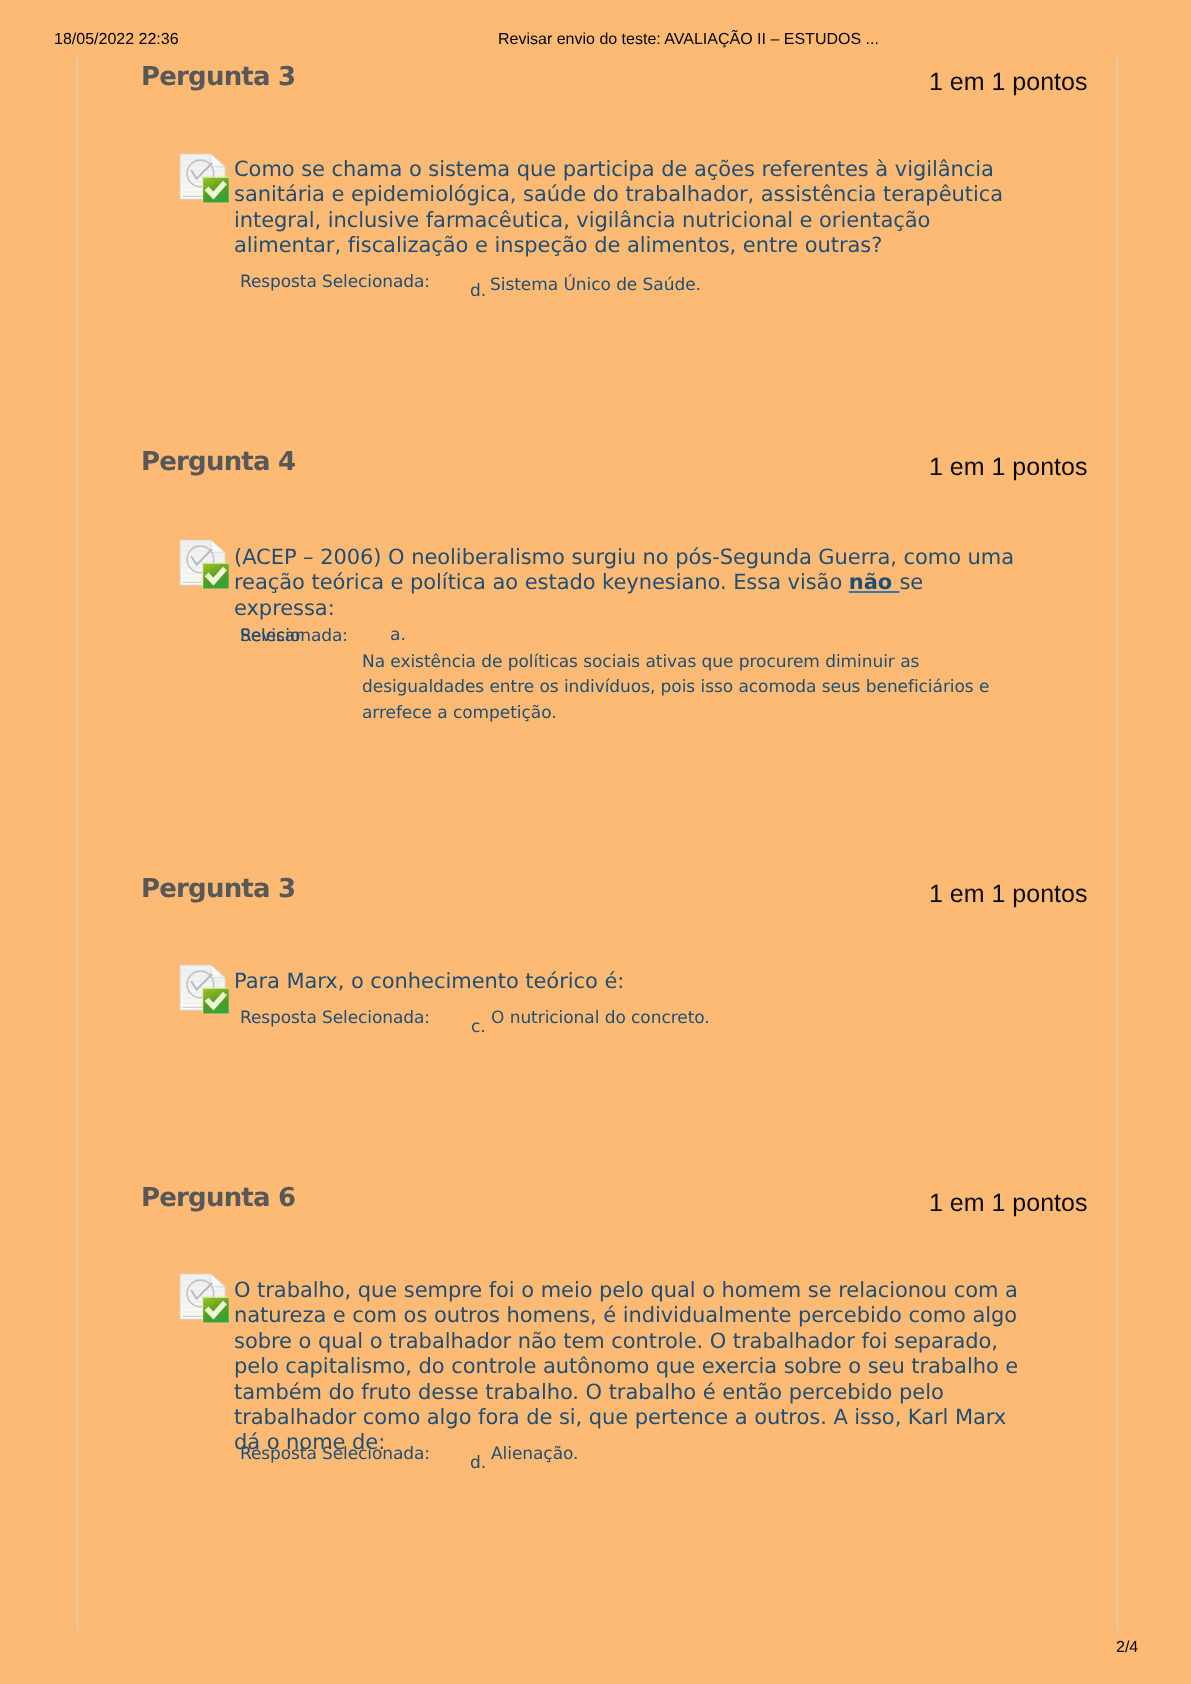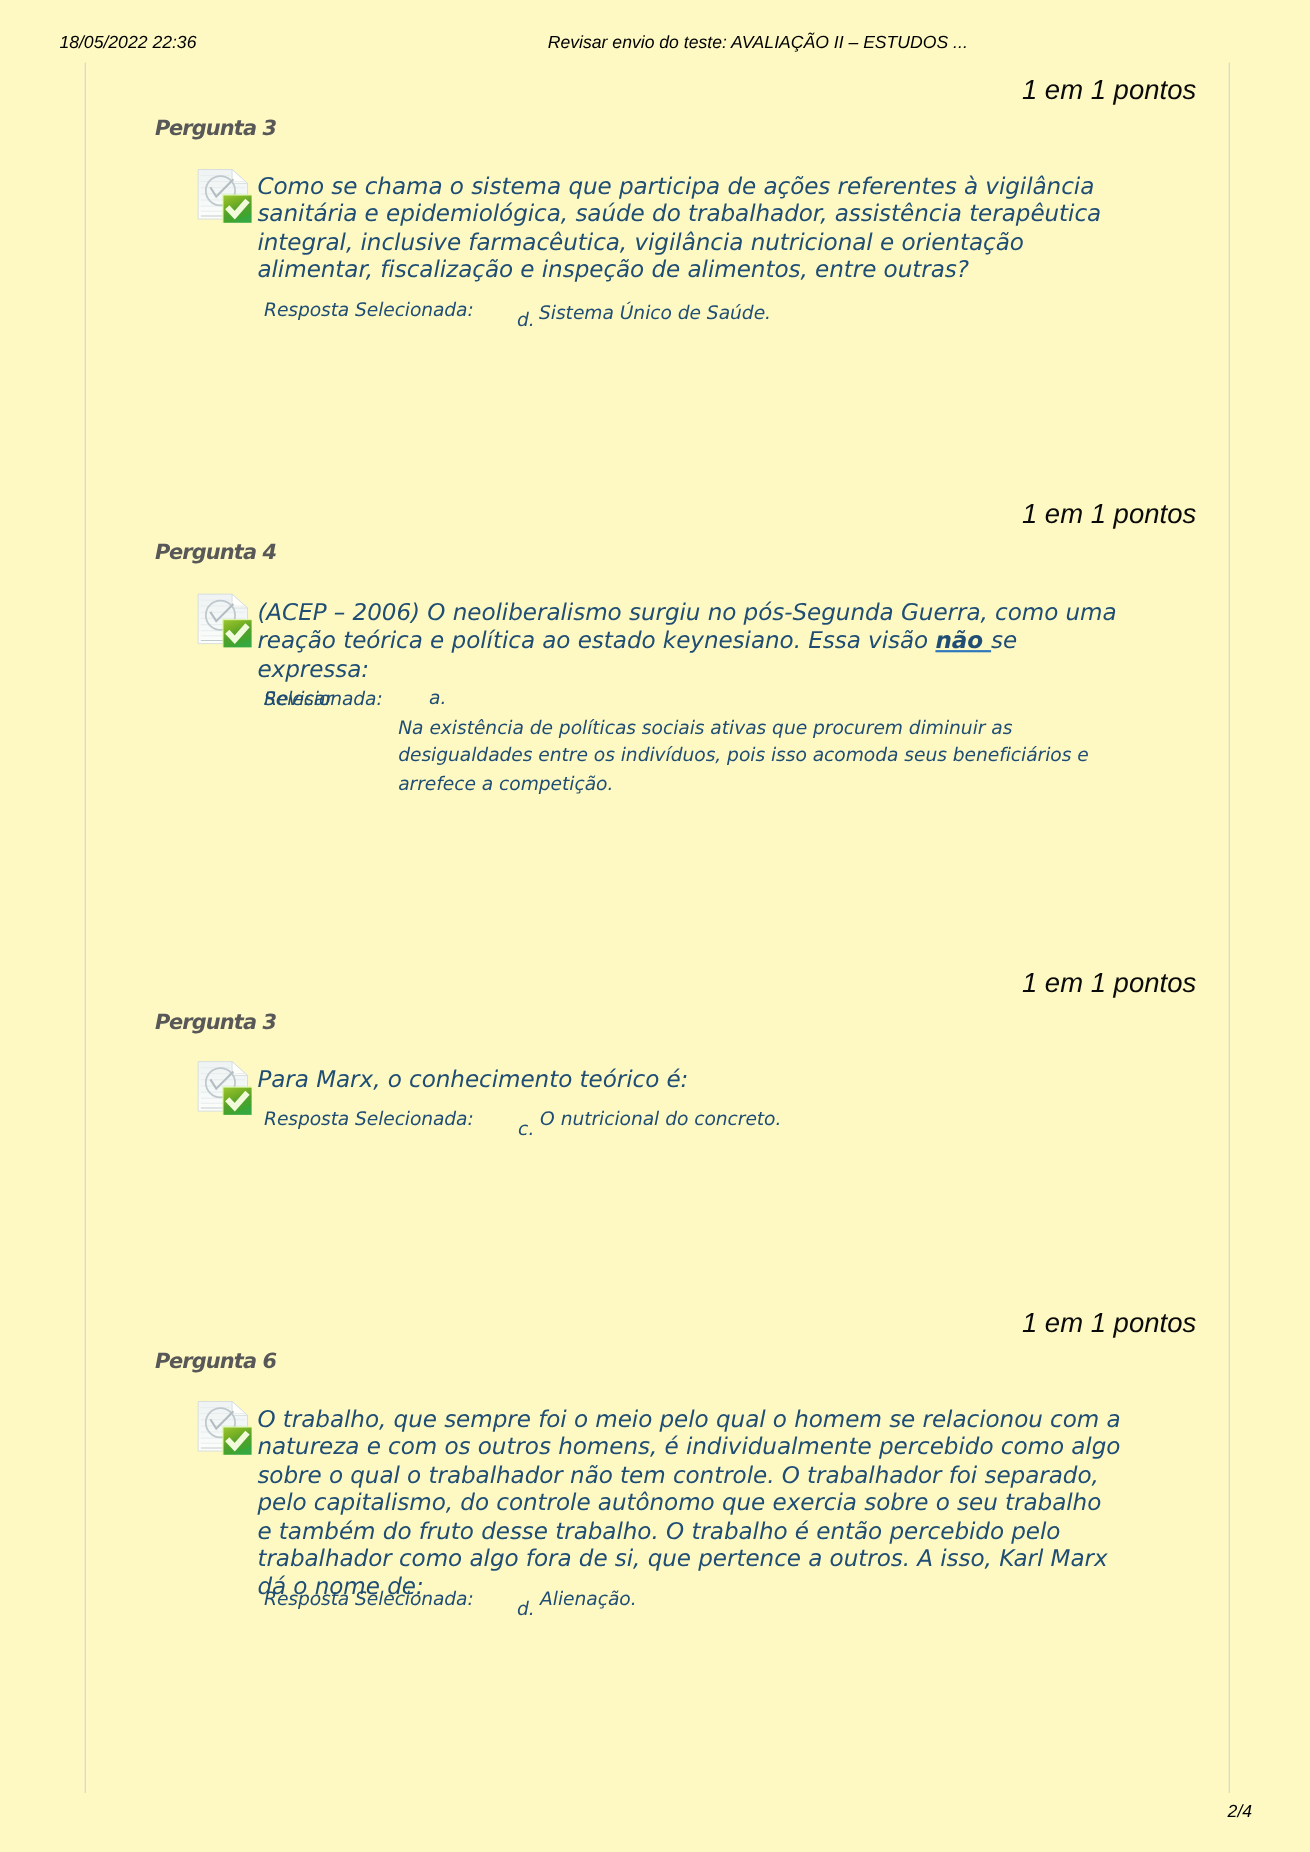--- a/index.html
+++ b/index.html
@@ -1,34 +1,34 @@
 <!DOCTYPE html>
 <html><head>
 <meta charset="utf-8">
 <title>Revisar envio do teste</title>
 <style>
   html,body{margin:0;padding:0;background:#fff;}
   body{width:1191px;height:1684px;font-family:"Liberation Sans",sans-serif;
        -webkit-font-smoothing:antialiased;text-rendering:geometricPrecision;}
-  .page{position:relative;width:1191px;height:1684px;overflow:hidden;background:#fef9c3;font-style:italic;}
+  .page{position:relative;width:1191px;height:1684px;overflow:hidden;background:#fdba74;}
 
   .print-hdr{position:absolute;top:31px;font-size:16px;color:#000;white-space:nowrap;}
   .print-hdr.date{left:54px;}
   .print-hdr.doctitle{left:498px;}
   .print-ftr{position:absolute;top:1639px;font-size:16px;color:#000;white-space:nowrap;}
   .print-ftr.url{left:54px;}
   .print-ftr.pageno{left:1116px;}
 
   .rule{position:absolute;top:57px;width:1px;height:1573px;background:#d2d2d2;}
   .rule.left{left:77px;}
   .rule.right{left:1117px;}
 
   .question{position:absolute;left:0;width:1191px;}
-  .q-title{position:absolute;left:141px;font-family:"DejaVu Sans",sans-serif;font-size:19px;
-           font-weight:bold;color:#585858;white-space:nowrap;letter-spacing:-0.8px;margin-top:44px;}
+  .q-title{position:absolute;left:141px;font-family:"DejaVu Sans",sans-serif;font-size:26px;
+           font-weight:bold;color:#585858;white-space:nowrap;letter-spacing:-0.8px;}
   .q-points{position:absolute;left:929px;font-size:25px;color:#0a0a0a;white-space:nowrap;}
 
   .q-icon{position:absolute;filter:blur(0.55px) opacity(0.95);}
   .q-body{position:absolute;left:234px;color:#1f4d74;font-family:"DejaVu Sans",sans-serif;font-size:21px;line-height:25.4px;letter-spacing:-0.06px;}
   
   .ans-label{position:absolute;white-space:nowrap;color:#1f4d74;font-family:"DejaVu Sans",sans-serif;font-size:17px;line-height:25.4px;letter-spacing:-0.1px;}
   .ans-letter{position:absolute;font-family:"DejaVu Sans",sans-serif;font-size:17px;white-space:nowrap;color:#1f4d74;}
   .ans-letter2{position:absolute;font-family:"DejaVu Sans",sans-serif;font-size:17px;white-space:nowrap;color:#1f4d74;}
   .ans-value{position:absolute;color:#1f4d74;font-family:"DejaVu Sans",sans-serif;font-size:17px;line-height:25.4px;letter-spacing:-0.06px;}
   .nao{font-weight:bold;text-decoration:underline;text-decoration-color:#2e77bb;text-decoration-thickness:2px;text-underline-offset:2px;}

